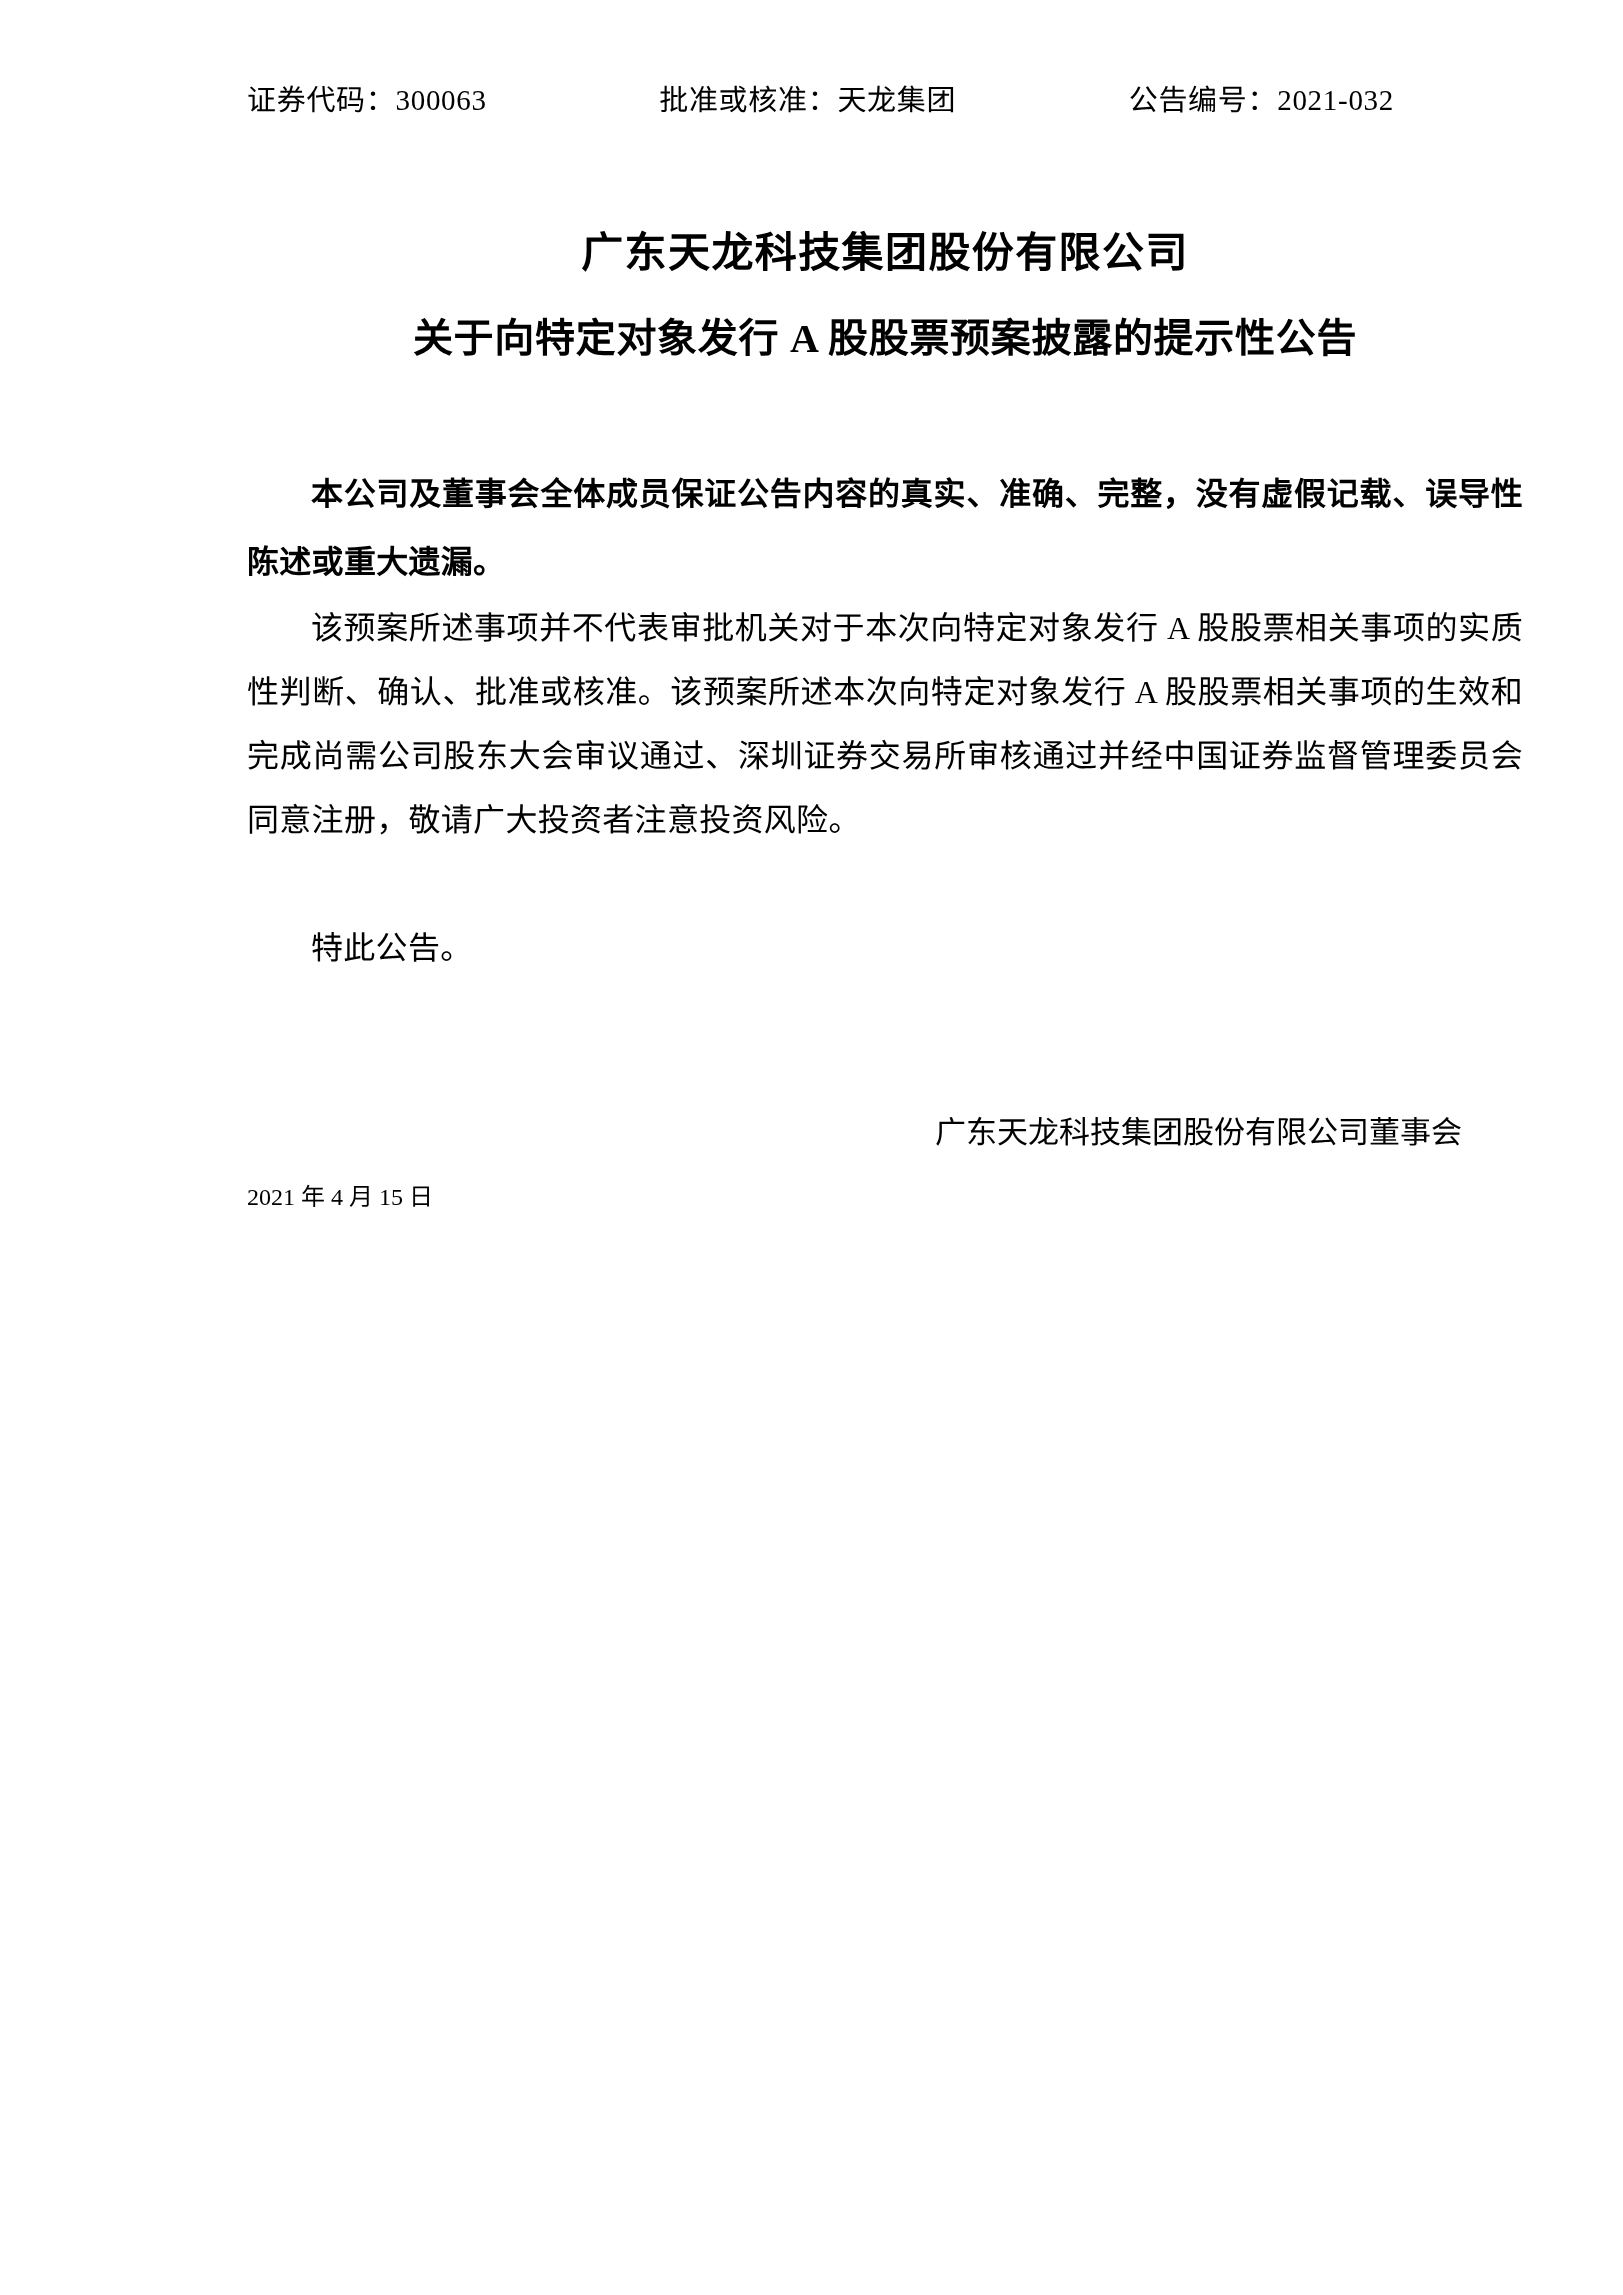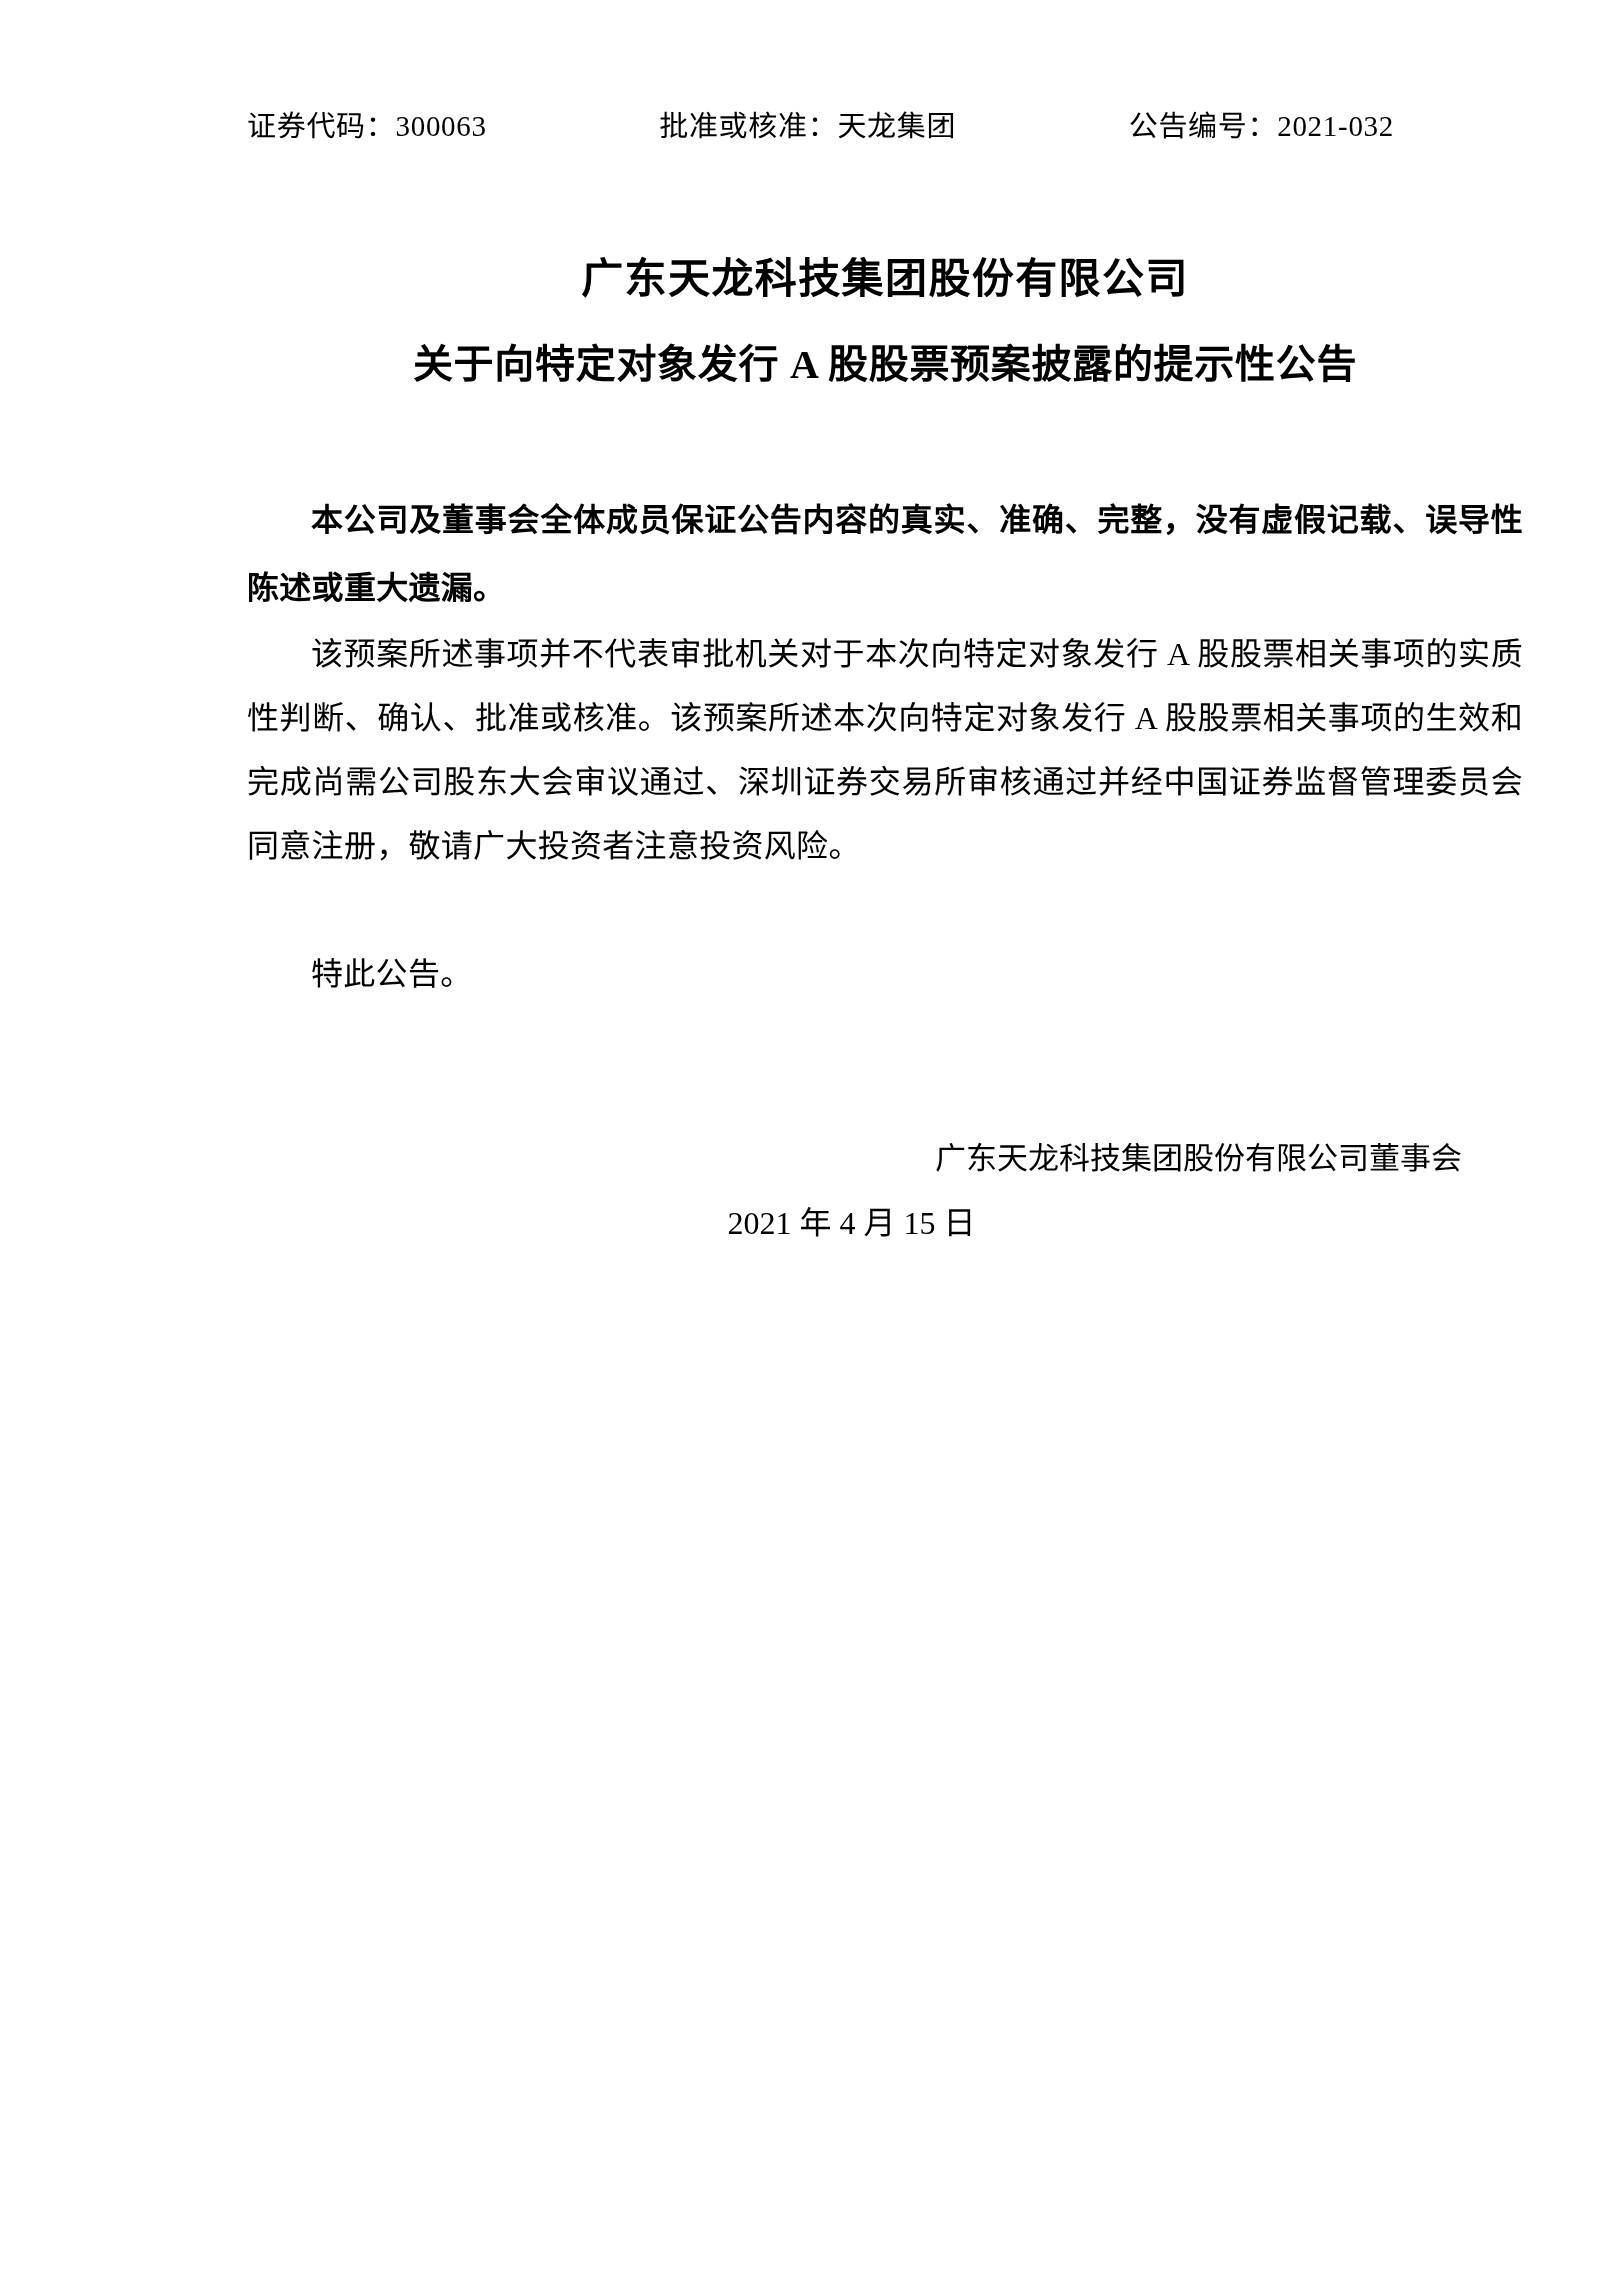--- a/index.html
+++ b/index.html
@@ -23,21 +23,21 @@
     width: 100%;
     padding-left: 247px;
     padding-right: 100px;
   }
   
   .header-row {
     box-sizing: border-box;
     display: flex;
     justify-content: space-between;
     align-items: baseline;
-    padding-top: 110px;
+    padding-top: 84px;
     width: 1147px;
     margin-left: 247px;
     font-size: 29px;
     line-height: 33px;
     white-space: nowrap;
     letter-spacing: 0.7px;
   }
   
   .title-block {
     margin-top: 93px;
@@ -84,23 +84,23 @@
   
   .signature-line {
     margin: 121px 0 0 0;
     font-size: 31px;
     line-height: 64px;
     text-align: right;
     padding-right: 61px;
   }
   .date-line {
     margin: 0;
-    font-size: 32px;
+    font-size: 24px;
     line-height: 64px;
-    text-align: center;
+    text-align: left;
     padding-right: 67px;
   }
 </style>
 </head>
 <body>
 
 <div class="page">
 
   <div class="header-row">
     <span>证券代码：300063</span>

